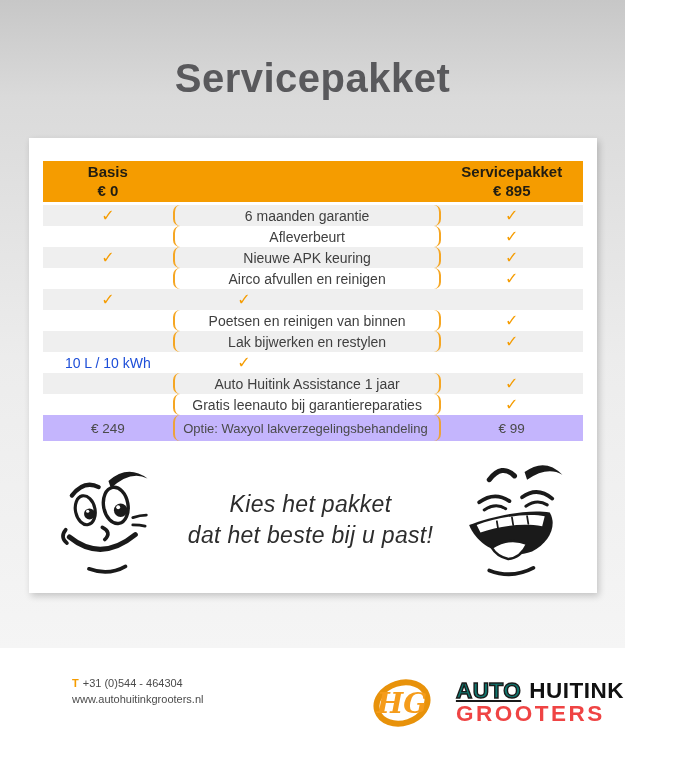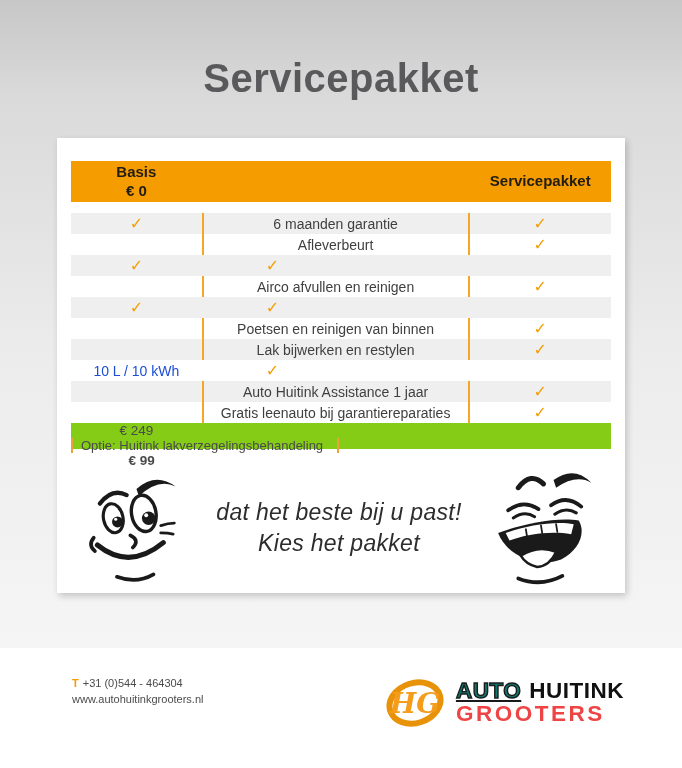--- a/index.html
+++ b/index.html
@@ -2,54 +2,54 @@
 <html><head>
 <meta charset="utf-8">
 <style>
   * { margin:0; padding:0; box-sizing:border-box; }
   html,body { width:682px; height:768px; }
   body {
     font-family:"Liberation Sans","DejaVu Sans",sans-serif;
     background:#fff; overflow:hidden;
   }
   .page-top {
-    width:682px; height:648px;
+    width:625px; height:648px;
     background:linear-gradient(180deg,#c7c7c7 0%,#dadada 15%,#ececec 55%,#f5f5f5 100%);
   }
   .page-title {
     text-align:center; padding-top:56px;
     font-size:40px; font-weight:bold; color:#59595c; letter-spacing:.5px;
   }
   .card {
     width:568px; margin:37px auto 0; background:#ffffff;
     box-shadow:2px 3px 7px rgba(0,0,0,.20);
     padding:23px 14px 0;
     height:455px;
   }
   
   .ptable { width:540px; }
   .thead {
     display:flex; background:#F59C00; height:41px; align-items:center;
-    margin-bottom:11px; font-weight:bold; color:#211d12; font-size:15px;
+    margin-bottom:3px; font-weight:bold; color:#211d12; font-size:15px;
     text-align:center; line-height:1.25;
   }
   .hc1 { width:24.2%; } .hc2 { width:49.6%; } .hc3 { width:26.2%; }
   .trow { display:flex; height:21px; align-items:stretch; font-size:14px; color:#3f3f3f; }
   .tbody .trow:nth-child(odd) { background:#efefef; }
   .tbody .trow:nth-child(even) { background:#ffffff; }
   .c1 { width:24.2%; display:flex; align-items:center; justify-content:center; }
   .c2 {
     width:49.6%; display:flex; align-items:center; justify-content:center;
-    border-left:2px solid #F5A623; border-right:2px solid #F5A623;
-  }
-  .c3 { width:26.2%; display:flex; align-items:center; justify-content:center;font-weight:bold; }
+    border-left:2px solid #F5A623; border-right:2px solid #F5A623;border-radius:7px;
+  }
+  .c3 { width:26.2%; display:flex; align-items:center; justify-content:center; }
   .mark { color:#F59C00; font-weight:bold; font-size:16px; line-height:1; }
   .val  { color:#1d4ed8; font-size:14px; }
   .option-row {
-    display:flex; height:26px; background:#84cc16; font-size:13.5px; color:#4a4a4a;flex-direction:column;
+    display:flex; height:26px; background:#c4b5fd; font-size:13.5px; color:#4a4a4a;
   }
   .option-row .c2 {
     justify-content:flex-start; padding-left:8px; font-size:13px;
     border-left:2px solid #ECA23C; border-right:2px solid #ECA23C;
   }
   
   .faces {
     display:flex; align-items:center; justify-content:space-between;
     padding:16px 2px 0;
   }
@@ -60,21 +60,21 @@
   }
   
   .footer {
     width:682px; height:120px; background:#ffffff;
     display:flex; justify-content:space-between; align-items:flex-start;
     padding:28px 58px 0 72px;
   }
   .contact { font-size:11px; color:#4b4b4b; line-height:1.45; }
   .t-prefix { color:#F59C00; font-weight:bold; margin-right:4px; }
   .website { color:#4b4b4b; text-decoration:none; }
-  .brand { display:flex; align-items:center; gap:11px; margin-top:-4px; }
+  .brand { display:flex; align-items:center; gap:24px; margin-top:-4px; }
   .wordmark { line-height:1.02; }
   .wm-line1 { font-size:22.5px; font-weight:bold; letter-spacing:.5px; white-space:nowrap; }
   .wm-auto { color:#0f766e;text-decoration:underline; -webkit-text-stroke:1.4px #1a1a1a; }
   .wm-huitink { color:#111111;margin-left:8px; }
   .wm-line2 { font-size:22.5px; font-weight:bold; color:#ef4444; letter-spacing:2.5px; }
 </style>
 </head>
 <body>
 
 <div class="page-top">
@@ -85,36 +85,38 @@
     <div class="ptable">
 
       <div class="thead">
         <div class="hc1">
           <div>Basis</div>
           <div>€ 0</div>
         </div>
         <div class="hc2"></div>
         <div class="hc3">
           <div>Servicepakket</div>
+          <div>€ 895</div>
         </div>
       </div>
 
       <div class="tbody">
         <div class="trow">
           <div class="c1 mark">✓</div>
           <div class="c2">6 maanden garantie</div>
           <div class="c3 mark">✓</div>
         </div>
         <div class="trow">
           <div class="c1 mark"></div>
           <div class="c2">Afleverbeurt</div>
           <div class="c3 mark">✓</div>
         </div>
         <div class="trow">
           <div class="c1 mark">✓</div>
+          <div class="c2">Nieuwe APK keuring</div>
           <div class="c3 mark">✓</div>
         </div>
         <div class="trow">
           <div class="c1 mark"></div>
           <div class="c2">Airco afvullen en reinigen</div>
           <div class="c3 mark">✓</div>
         </div>
         <div class="trow">
           <div class="c1 mark">✓</div>
           <div class="c3 mark">✓</div>
@@ -140,21 +142,21 @@
         </div>
         <div class="trow">
           <div class="c1 mark"></div>
           <div class="c2">Gratis leenauto bij garantiereparaties</div>
           <div class="c3 mark">✓</div>
         </div>
       </div>
 
       <div class="option-row">
         <div class="c1">€ 249</div>
-        <div class="c2">Optie: Huitink lakverzegelingsbehandeling</div>
+        <div class="c2">Optie: Waxyol lakverzegelingsbehandeling</div>
         <div class="c3">€ 99</div>
       </div>
 
     </div>
 
     <div class="faces">
       <svg class="face-svg" width="122" height="122" viewBox="0 0 100 100">
         <g fill="none" stroke="#1a1a1a" stroke-linecap="round">
           <path d="M22,30 Q32,17 44,23" stroke-width="3.5"></path>
           <path d="M52,18 Q68,4 84,16 Q70,9 54,24 Z" fill="#1a1a1a" stroke="none"></path>
@@ -167,22 +169,22 @@
           <path d="M47,56 Q55,60 49,66" stroke-width="3"></path>
           <path d="M72,48 Q78,46 83,46" stroke-width="2.4"></path>
           <path d="M72,54 Q78,54 82,55" stroke-width="2.4"></path>
           <path d="M17,58 Q12,64 18,69" stroke-width="3"></path>
           <path d="M20,64 Q46,85 74,62" stroke-width="4.2"></path>
           <path d="M36,90 Q52,96 66,88" stroke-width="3"></path>
         </g>
       </svg>
 
       <div class="tagline">
+        <div>Kies het pakket</div>
         <div>dat het beste bij u past!</div>
-        <div>Kies het pakket</div>
       </div>
 
       <svg class="face-svg" width="126" height="126" viewBox="0 0 100 100">
         <g fill="none" stroke="#1a1a1a" stroke-linecap="round">
           <path d="M28,18 Q38,5 48,15" stroke-width="4"></path>
           <path d="M56,12 Q72,0 86,14 Q74,7 58,18 Z" fill="#1a1a1a" stroke="none"></path>
           <path d="M20,36 Q32,27 44,35" stroke-width="3"></path>
           <path d="M24,42 Q33,36 41,41" stroke-width="2.4"></path>
           <path d="M54,32 Q66,23 78,33" stroke-width="3"></path>
           <path d="M57,39 Q66,33 74,38" stroke-width="2.4"></path>

